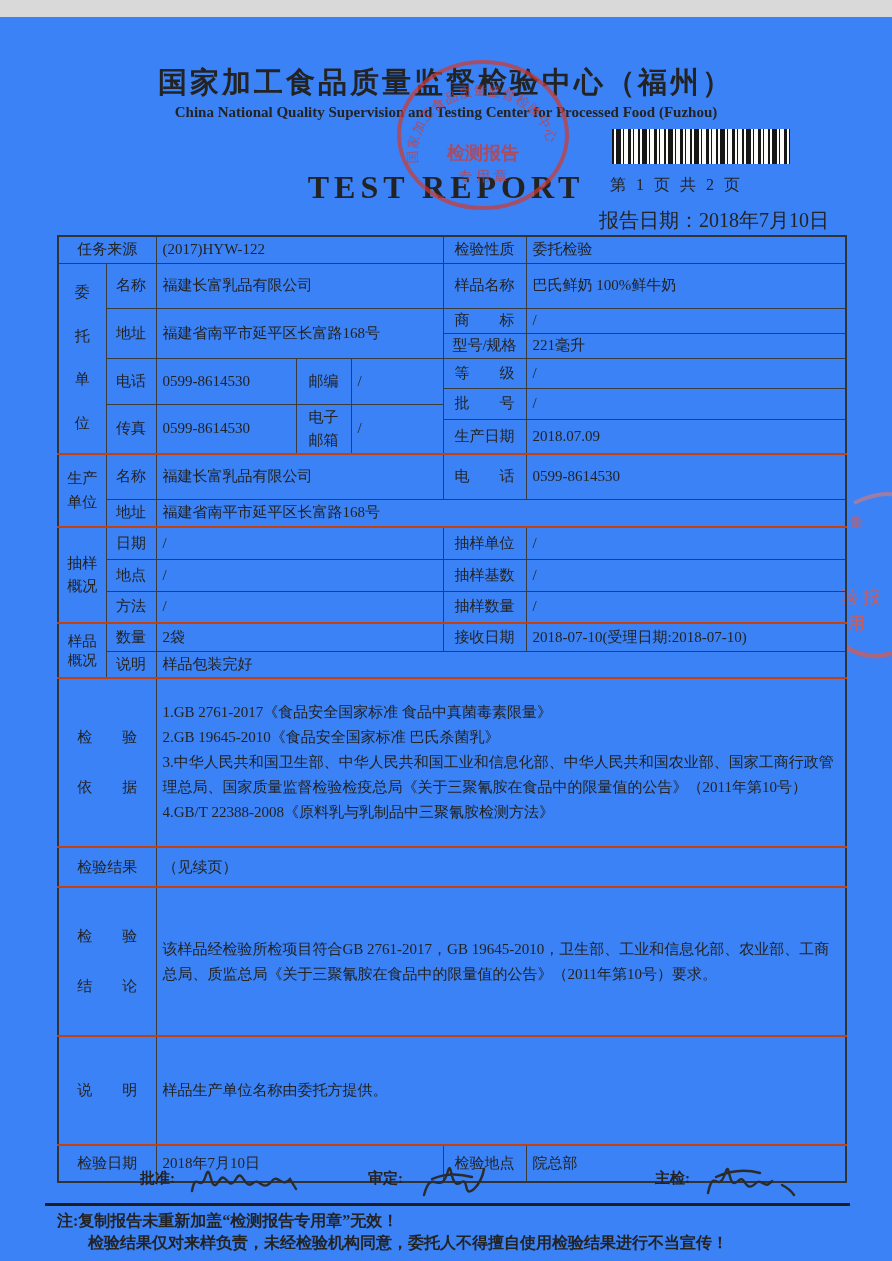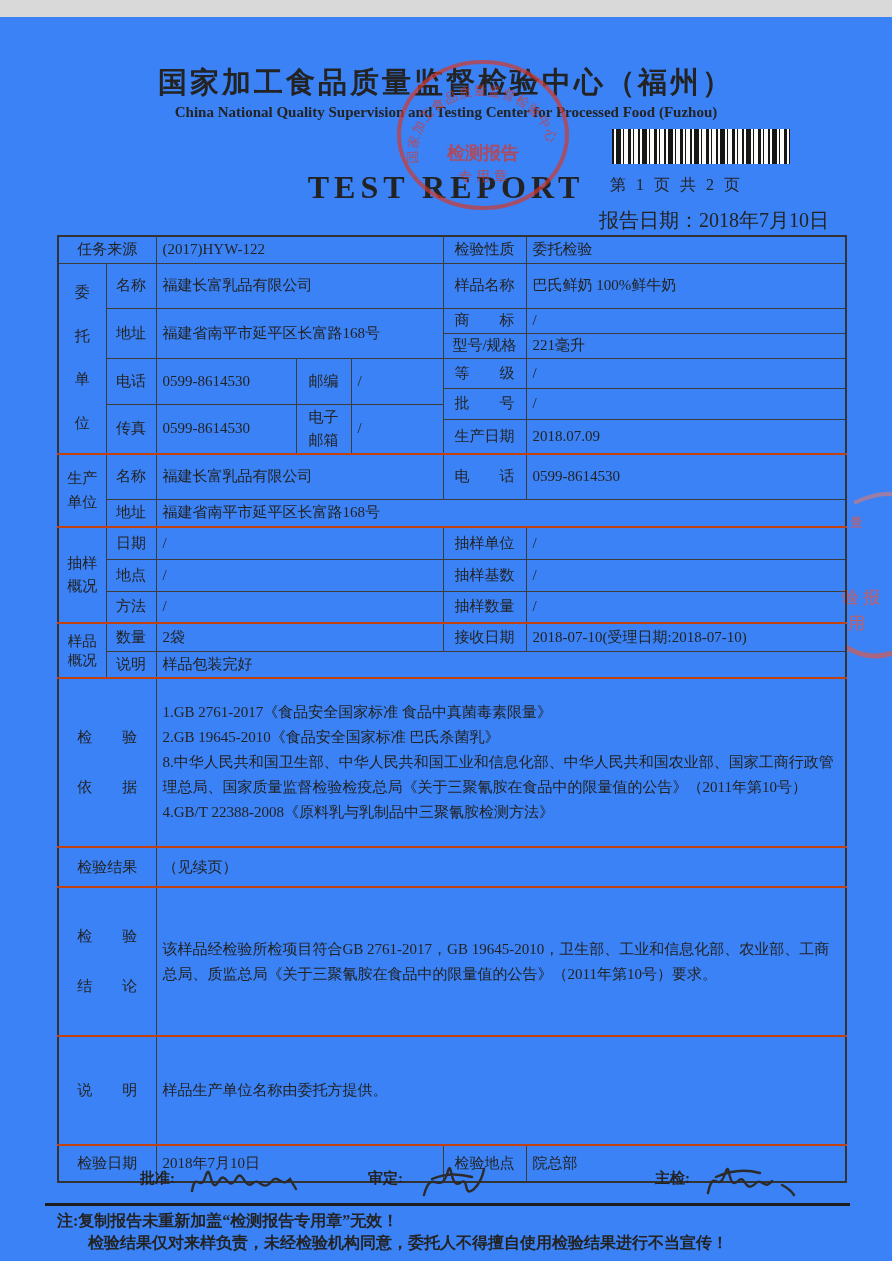--- a/index.html
+++ b/index.html
@@ -190,21 +190,21 @@
         <td class="lbl">说明</td>
         <td class="val" colspan="5">样品包装完好</td>
       </tr>
 
       <tr class="sec" style="height:169px">
         <td class="grp lh-wide" colspan="2">检　　验
 依　　据</td>
         <td class="content" colspan="5">
           <div>1.GB 2761-2017《食品安全国家标准 食品中真菌毒素限量》</div>
           <div>2.GB 19645-2010《食品安全国家标准 巴氏杀菌乳》</div>
-          <div>8.中华人民共和国卫生部、中华人民共和国工业和信息化部、中华人民共和国农业部、国家工商行政管理总局、国家质量监督检验检疫总局《关于三聚氰胺在食品中的限量值的公告》（2011年第10号）</div>
+          <div>3.中华人民共和国卫生部、中华人民共和国工业和信息化部、中华人民共和国农业部、国家工商行政管理总局、国家质量监督检验检疫总局《关于三聚氰胺在食品中的限量值的公告》（2011年第10号）</div>
           <div>4.GB/T 22388-2008《原料乳与乳制品中三聚氰胺检测方法》</div>
         </td>
       </tr>
 
       <tr class="sec" style="height:40px">
         <td class="lbl" colspan="2">检验结果</td>
         <td class="val" colspan="5">（见续页）</td>
       </tr>
 
       <tr class="sec" style="height:149px">

